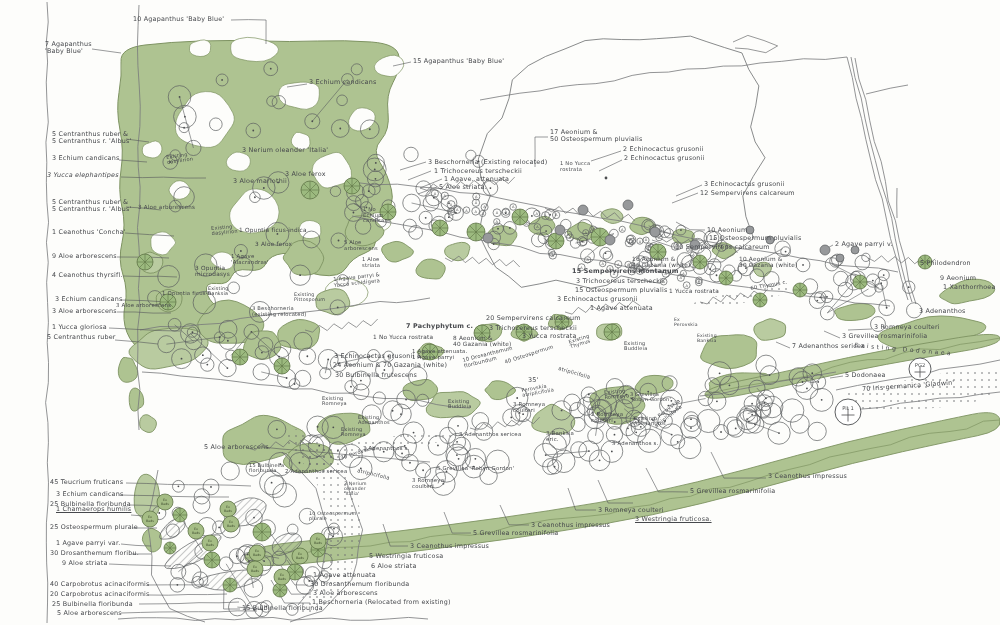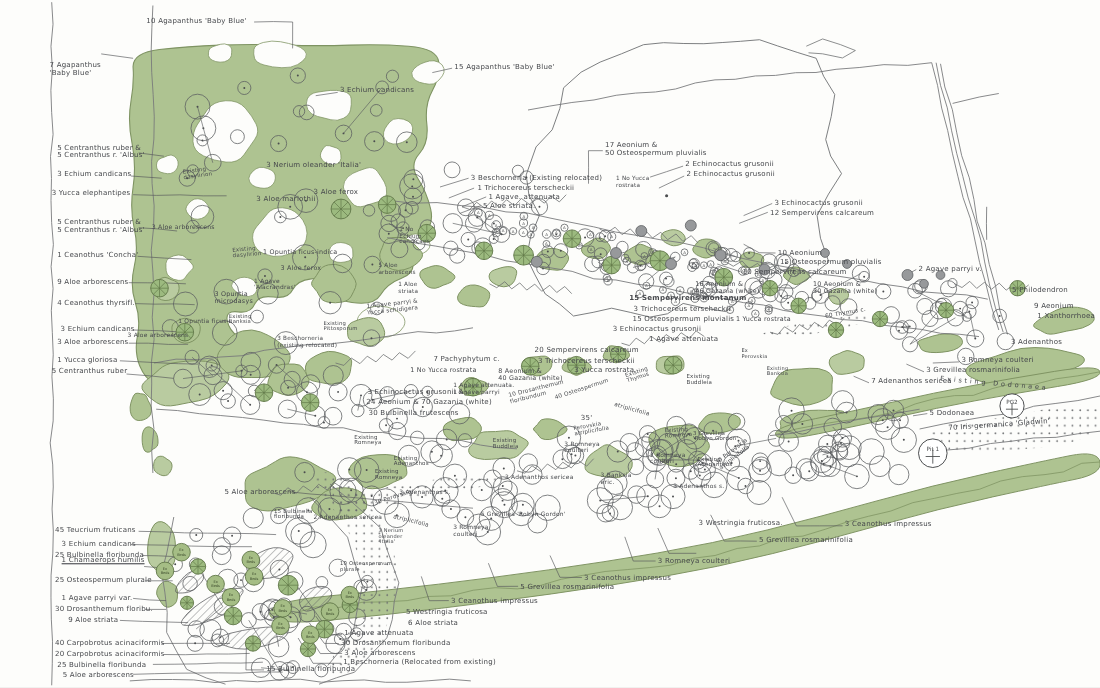--- a/index.html
+++ b/index.html
@@ -1236,26 +1236,26 @@
       <line x1="914.5" y1="372" x2="925.5" y2="372" stroke="#4b4d4f" stroke-width="0.8"></line>
       <line x1="920" y1="366.5" x2="920" y2="377.5" stroke="#4b4d4f" stroke-width="0.8"></line>
       <text x="920" y="367" font-size="5.2" fill="#4b4d4f" text-anchor="middle" font-family="DejaVu Sans">PG2</text>
       <circle cx="848" cy="412" r="13" fill="#fff" stroke="#4b4d4f" stroke-width="0.9"></circle>
       <line x1="841.5" y1="415" x2="854.5" y2="415" stroke="#4b4d4f" stroke-width="0.8"></line>
       <line x1="848" y1="408.5" x2="848" y2="421.5" stroke="#4b4d4f" stroke-width="0.8"></line>
       <text x="848" y="410" font-size="5.2" fill="#4b4d4f" text-anchor="middle" font-family="DejaVu Sans">Pit 1</text>
     </svg>
   <div id="labels">
       <div class="lbl" style="left: 133px; top: 16px; font-size: 6.4px;">10 Agapanthus 'Baby Blue'</div>
-      <div class="lbl" style="left: 45px; top: 56px; font-size: 6.4px;">7 Agapanthus
+      <div class="lbl" style="left: 45px; top: 41px; font-size: 6.4px;">7 Agapanthus
   'Baby Blue'</div>
       <div class="lbl" style="left: 52px; top: 131px; font-size: 6.4px;">5 Centranthus ruber &amp;
 5 Centranthus r. 'Albus'</div>
       <div class="lbl" style="left: 52px; top: 155px; font-size: 6.4px;">3 Echium candicans</div>
-      <div class="lbl" style="left: 47px; top: 172px; font-size: 6.4px;">3 Yucca elephantipes</div>
+      <div class="lbl" style="left: 47px; top: 172px; font-size: 6.4px; font-style: italic;">3 Yucca elephantipes</div>
       <div class="lbl" style="left: 52px; top: 199px; font-size: 6.4px;">5 Centranthus ruber &amp;
 5 Centranthus r. 'Albus'</div>
       <div class="lbl" style="left: 52px; top: 229px; font-size: 6.4px;">1 Ceanothus 'Concha'</div>
       <div class="lbl" style="left: 52px; top: 253px; font-size: 6.4px;">9 Aloe arborescens</div>
       <div class="lbl" style="left: 52px; top: 272px; font-size: 6.4px;">4 Ceanothus thyrsifl.</div>
       <div class="lbl" style="left: 55px; top: 296px; font-size: 6.4px;">3 Echium candicans</div>
       <div class="lbl" style="left: 52px; top: 308px; font-size: 6.4px;">3 Aloe arborescens</div>
       <div class="lbl" style="left: 52px; top: 324px; font-size: 6.4px;">1 Yucca gloriosa</div>
       <div class="lbl" style="left: 47px; top: 334px; font-size: 6.4px;">5 Centranthus ruber</div>
       <div class="lbl" style="left: 50px; top: 479px; font-size: 6.4px;">45 Teucrium fruticans</div>
@@ -1323,21 +1323,21 @@
       <div class="lbl" style="left: 572px; top: 268px; font-size: 6.4px; font-weight: bold;">15 Sempervirens montanum</div>
       <div class="lbl" style="left: 576px; top: 278px; font-size: 6.4px;">3 Trichocereus terscheckii</div>
       <div class="lbl" style="left: 575px; top: 287px; font-size: 6.4px;">15 Osteospermum pluvialis</div>
       <div class="lbl" style="left: 557px; top: 296px; font-size: 6.4px;">3 Echinocactus grusonii</div>
       <div class="lbl" style="left: 590px; top: 305px; font-size: 6.4px;">1 Agave attenuata</div>
       <div class="lbl" style="left: 486px; top: 315px; font-size: 6.4px;">20 Sempervirens calcareum</div>
       <div class="lbl" style="left: 489px; top: 325px; font-size: 6.4px;">3 Trichocereus terscheckii</div>
       <div class="lbl" style="left: 522px; top: 333px; font-size: 6.4px;">3 Yucca rostrata</div>
       <div class="lbl" style="left: 453px; top: 335px; font-size: 5.8px;">8 Aeonium &amp;
 40 Gazania (white)</div>
-      <div class="lbl" style="left: 394px; top: 323px; font-size: 6.4px;">7 Pachyphytum c.</div>
+      <div class="lbl" style="left: 406px; top: 323px; font-size: 6.4px; font-weight: bold;">7 Pachyphytum c.</div>
       <div class="lbl" style="left: 373px; top: 334px; font-size: 5.8px;">1 No Yucca rostrata</div>
       <div class="lbl" style="left: 739px; top: 256px; font-size: 5.8px;">10 Aeonium &amp;
 30 Gazania (white)</div>
       <div class="lbl" style="left: 669px; top: 288px; font-size: 5.8px;">1 Yucca rostrata</div>
       <div class="lbl" style="left: 835px; top: 241px; font-size: 6.4px;">2 Agave parryi v.</div>
       <div class="lbl" style="left: 920px; top: 260px; font-size: 6.4px;">5 Philodendron</div>
       <div class="lbl" style="left: 940px; top: 275px; font-size: 6.4px;">9 Aeonium</div>
       <div class="lbl" style="left: 943px; top: 284px; font-size: 6.4px;">1 Xanthorrhoea</div>
       <div class="lbl" style="left: 919px; top: 308px; font-size: 6.4px;">3 Adenanthos</div>
       <div class="lbl" style="left: 874px; top: 324px; font-size: 6.4px;">3 Romneya coulteri</div>
@@ -1367,21 +1367,21 @@
 Romneya</div>
       <div class="lbl" style="left: 630px; top: 392px; font-size: 5px;">3 Grevillea
 'Robyn Gordon'</div>
       <div class="lbl" style="left: 634px; top: 416px; font-size: 5px;">Existing
 Adenanthos</div>
       <div class="lbl" style="left: 612px; top: 441px; font-size: 5.4px;">3 Adenanthos s.</div>
       <div class="lbl" style="left: 650px; top: 420px; font-size: 5.2px; transform: rotate(-38deg);">30 Perovskia
 atriplicifolia</div>
       <div class="lbl" style="left: 768px; top: 473px; font-size: 6.4px;">3 Ceanothus impressus</div>
       <div class="lbl" style="left: 690px; top: 488px; font-size: 6.4px;">5 Grevillea rosmarinifolia</div>
-      <div class="lbl" style="left: 635px; top: 472px; font-size: 6.4px;">3 Westringia fruticosa.</div>
+      <div class="lbl" style="left: 635px; top: 516px; font-size: 6.4px; text-decoration: underline;">3 Westringia fruticosa.</div>
       <div class="lbl" style="left: 598px; top: 507px; font-size: 6.4px;">3 Romneya coulteri</div>
       <div class="lbl" style="left: 531px; top: 522px; font-size: 6.4px;">3 Ceanothus impressus</div>
       <div class="lbl" style="left: 473px; top: 530px; font-size: 6.4px;">5 Grevillea rosmarinifolia</div>
       <div class="lbl" style="left: 410px; top: 543px; font-size: 6.4px;">3 Ceanothus impressus</div>
       <div class="lbl" style="left: 369px; top: 553px; font-size: 6.4px;">5 Westringia fruticosa</div>
       <div class="lbl" style="left: 371px; top: 563px; font-size: 6.4px; text-align: right;">6 Aloe striata</div>
       <div class="lbl" style="left: 313px; top: 572px; font-size: 6.4px;">1 Agave attenuata</div>
       <div class="lbl" style="left: 310px; top: 581px; font-size: 6.4px;">30 Drosanthemum floribunda</div>
       <div class="lbl" style="left: 313px; top: 590px; font-size: 6.4px;">3 Aloe arborescens</div>
       <div class="lbl" style="left: 312px; top: 599px; font-size: 6.4px;">1 Beschorneria (Relocated from existing)</div>

